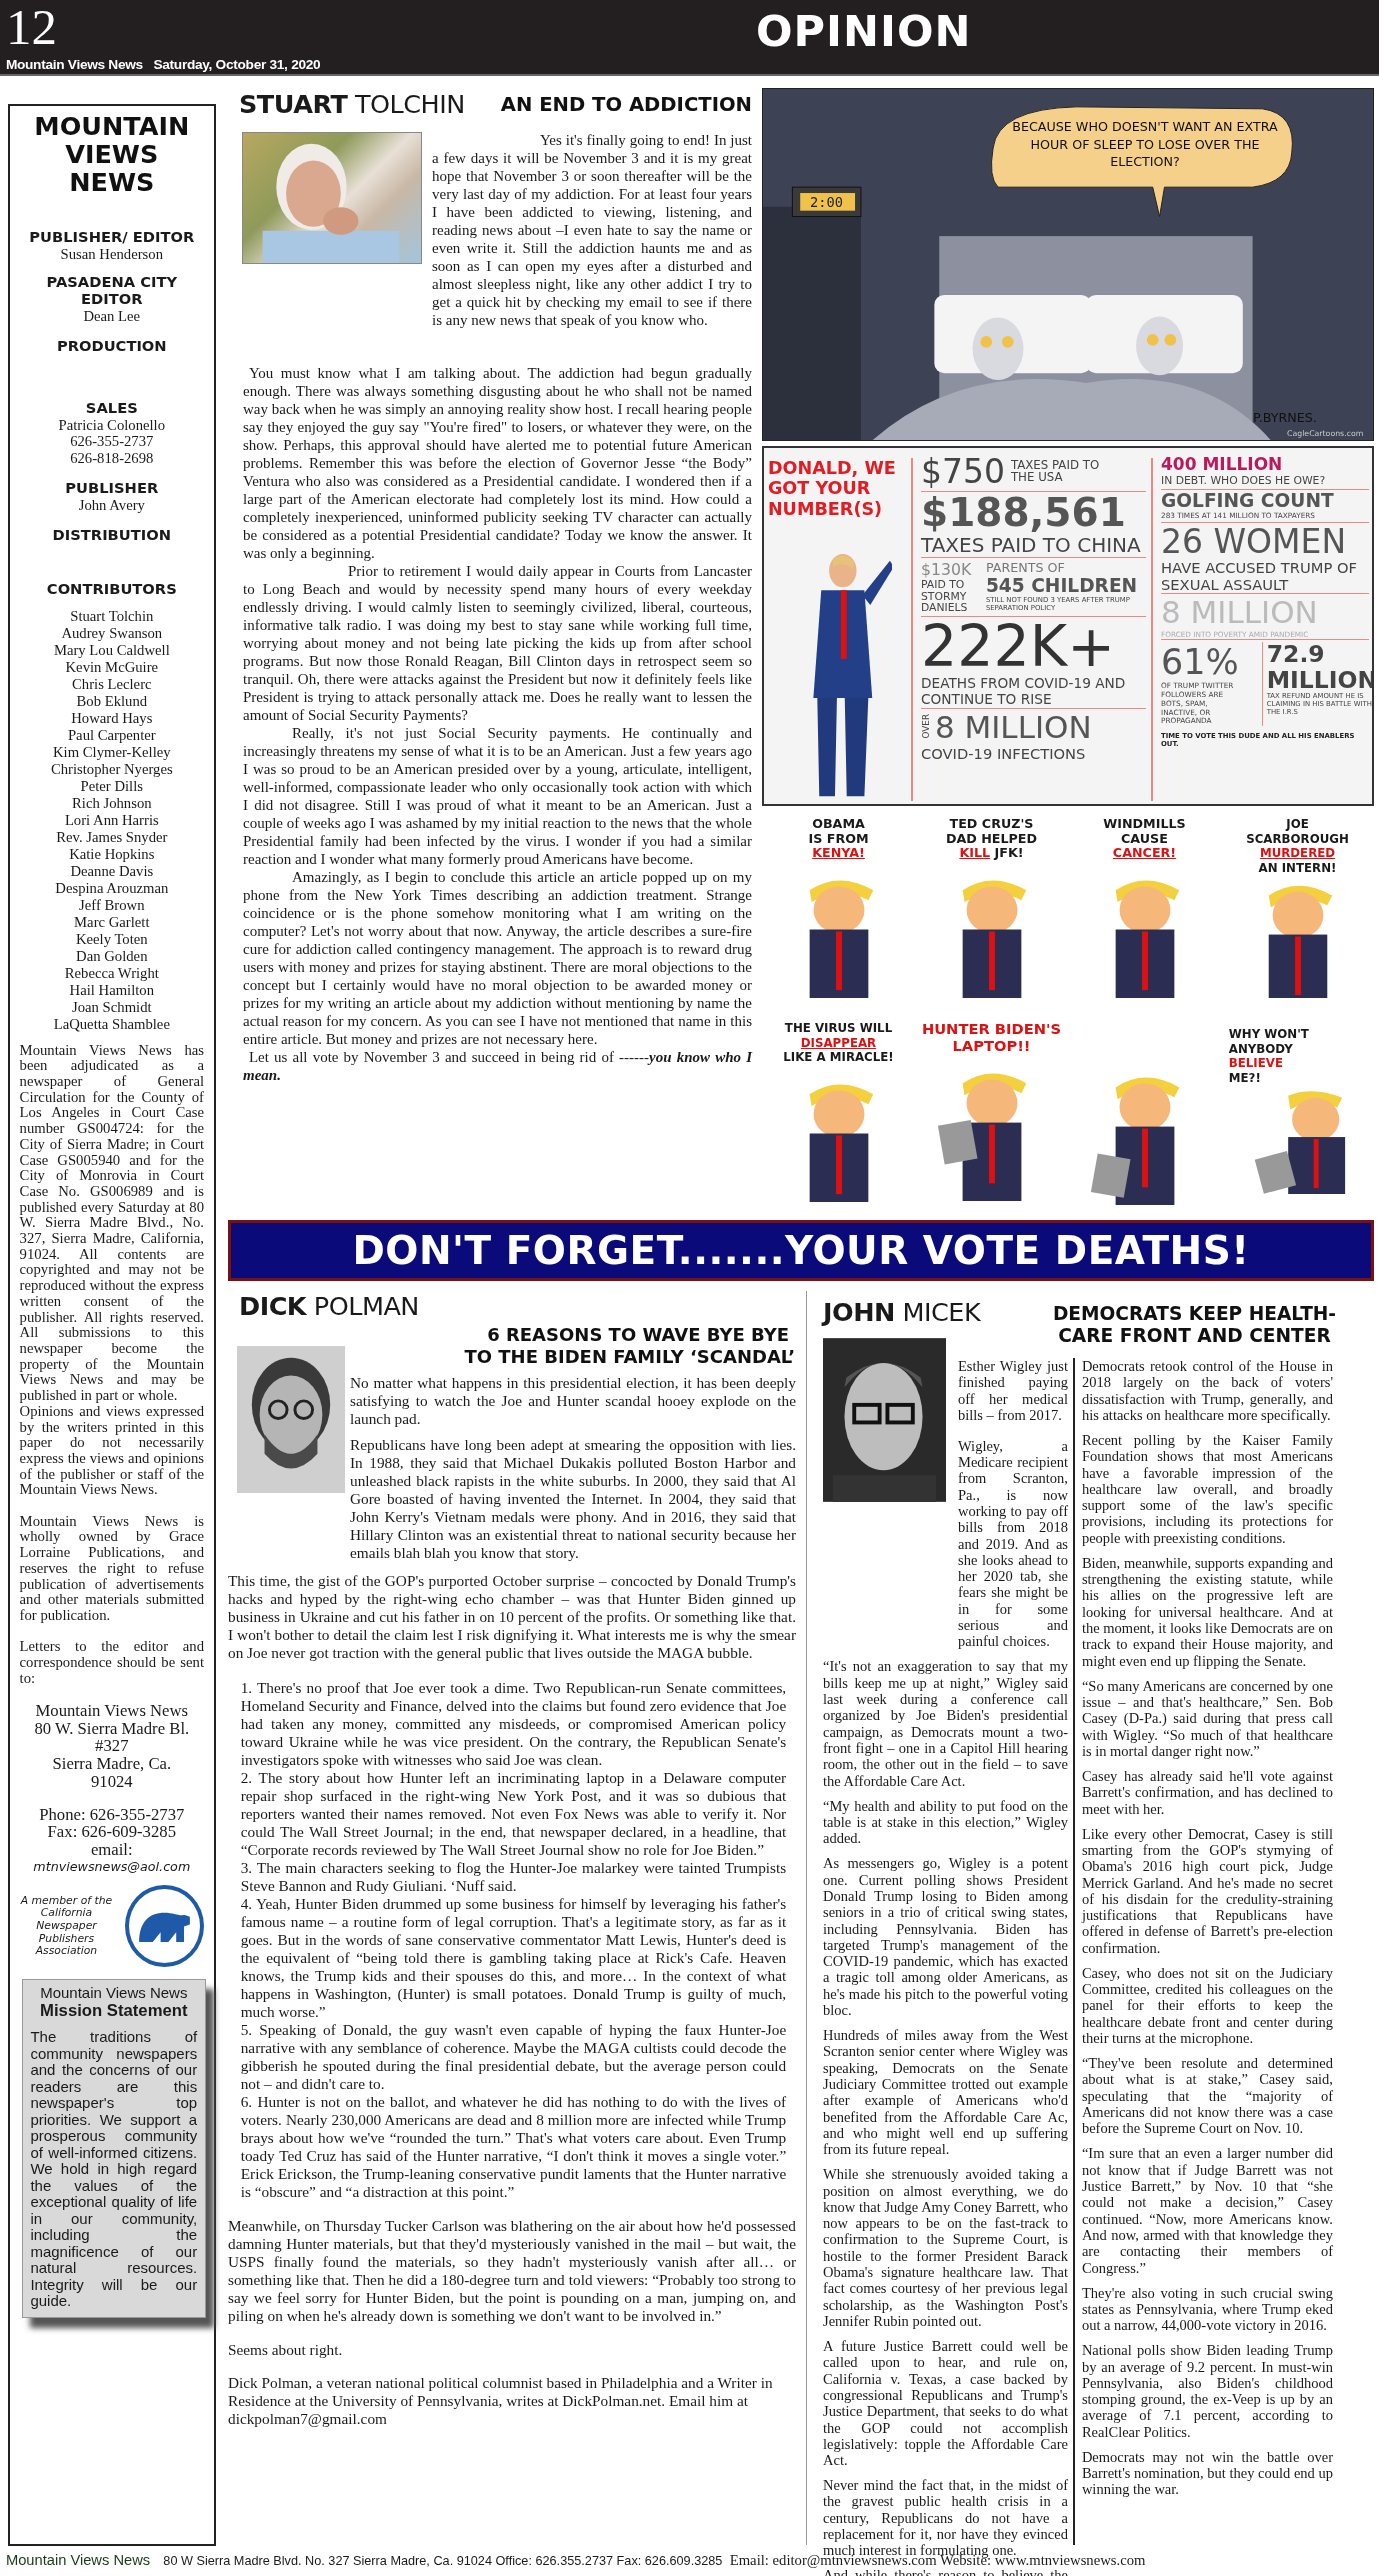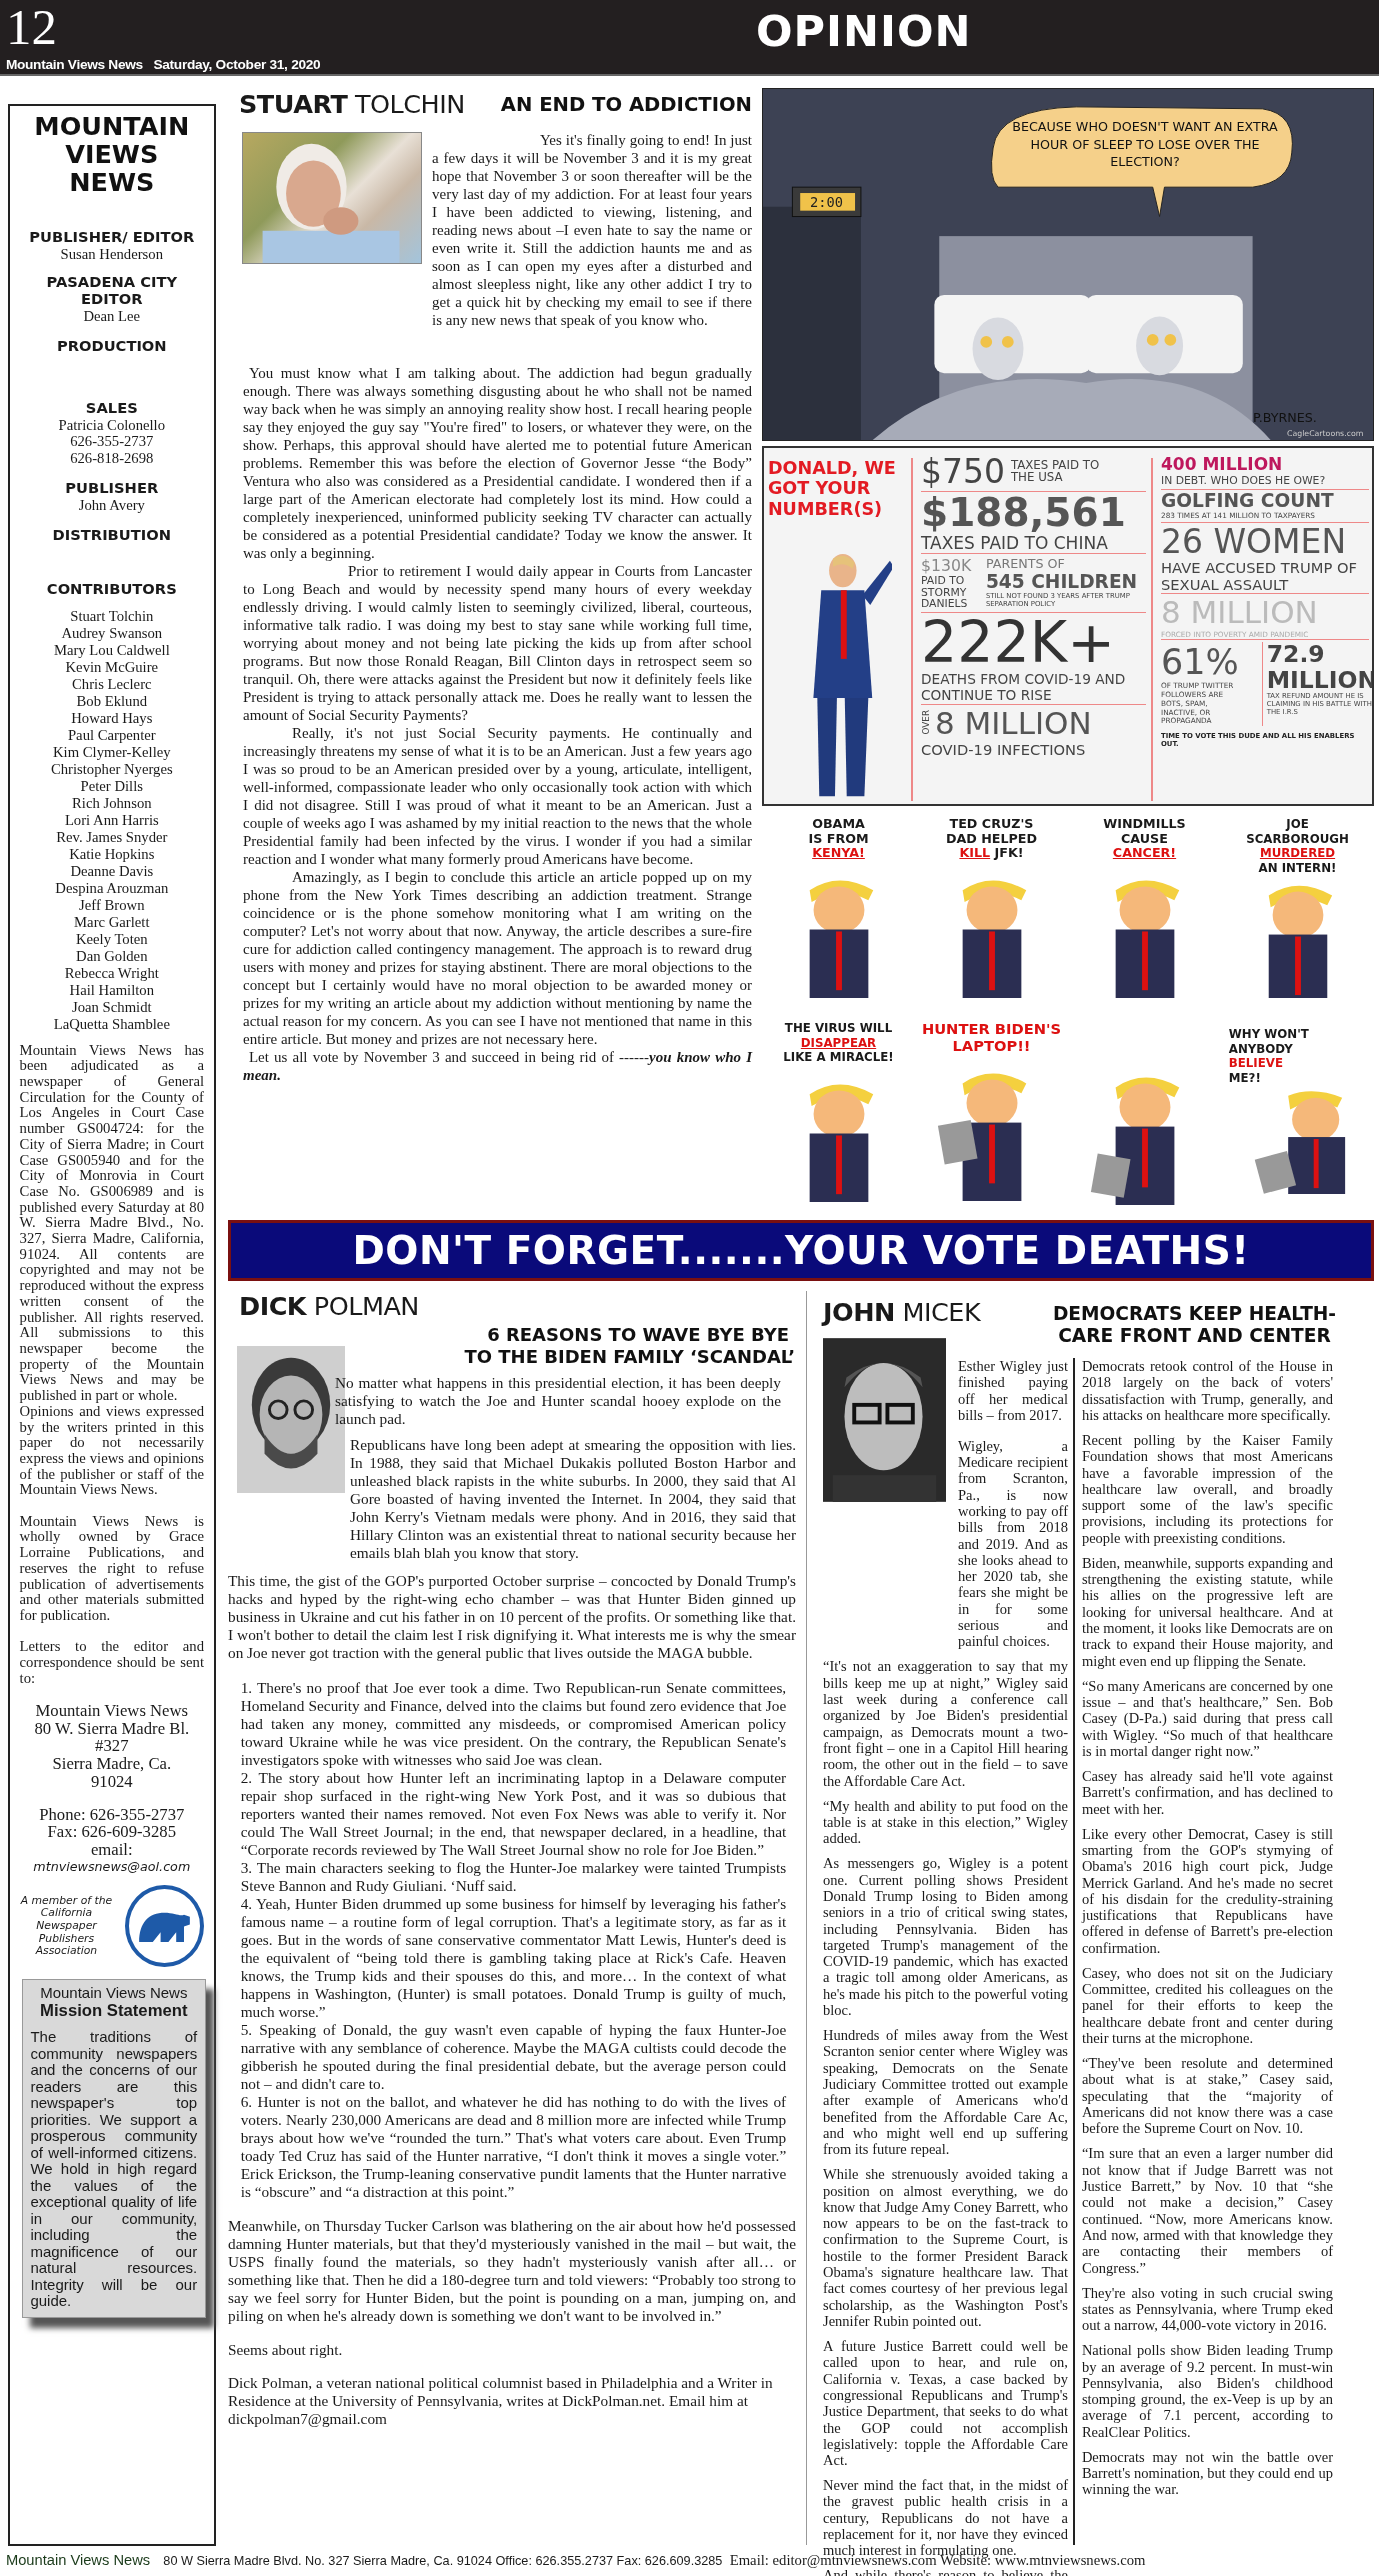--- a/index.html
+++ b/index.html
@@ -195,21 +195,21 @@
     <path d="M72 150 L96 150 L92 250 L74 250 Z" fill="#213a7d"></path>
   </svg>
   <div style="position:absolute;left:147px;top:9.8px;width:2px;height:343px;background:#e88"></div>
   <div style="position:absolute;left:387px;top:9.8px;width:2px;height:343px;background:#e88"></div>
   <div style="position:absolute;left:157px;top:5.9px;width:225px;font-family:'DejaVu Sans',sans-serif;color:#444">
     <div style="display:flex;align-items:center;gap:5.9px;border-bottom:1px solid #e88;padding-bottom:2px">
         <span style="font-size:33px;line-height:35px">$750</span>
         <span style="font-size:11.8px;line-height:12.7px;width:98px">TAXES PAID TO THE USA</span>
       </div>
     <div style="font-size:39px;line-height:41px;font-weight:700;color:#555">$188,561</div>
-    <div style="font-size:17px;border-bottom:1px solid #e88">TAXES PAID TO CHINA</div>
+    <div style="font-size:20px;border-bottom:1px solid #e88">TAXES PAID TO CHINA</div>
     <div style="display:flex;gap:5.9px;border-bottom:1px solid #e88;padding:2px 0">
       <div style="width:59px">
           <div style="font-size:15.7px;color:#888">$130K</div>
           <div style="font-size:10.8px;line-height:11.8px">PAID TO STORMY DANIELS</div>
         </div>
       <div style="flex:1">
           <div style="font-size:12.7px;color:#777">PARENTS OF</div>
           <div style="font-size:18.6px;font-weight:bold;color:#555">545 CHILDREN</div>
           <div style="font-size:6.9px">STILL NOT FOUND 3 YEARS AFTER TRUMP SEPARATION POLICY</div>
         </div>
@@ -362,21 +362,21 @@
 </div>
 <div class="photo" style="left:237px;top:1346px;width:108px;height:147px;background:#cfcfcf;border:none">
   <svg width="108" height="147" viewBox="0 0 110 150">
       <ellipse cx="55" cy="60" rx="40" ry="48" fill="#3a3a3a"></ellipse>
       <ellipse cx="55" cy="70" rx="32" ry="40" fill="#b5b5b5"></ellipse>
       <circle cx="42" cy="65" r="9" fill="none" stroke="#222" stroke-width="3"></circle>
       <circle cx="68" cy="65" r="9" fill="none" stroke="#222" stroke-width="3"></circle>
       <path d="M28 90 Q55 130 82 90 L82 110 Q55 140 28 110 Z" fill="#4a4a4a"></path>
     </svg>
 </div>
-<div class="col-text" style="left:335px;top:1374px;width:446px;font-size:15.3px">
+<div class="col-text" style="left:350px;top:1374px;width:446px;font-size:15.3px">
   <p>No matter what happens in this presidential election, it has been deeply satisfying to watch the Joe and Hunter scandal hooey explode on the launch pad.</p>
 </div>
 <div class="col-text" style="left:228px;top:1436px;width:568px;font-size:15.3px">
   <p style="padding-left:122px">Republicans have long been adept at smearing the opposition with lies. In 1988, they said that Michael Dukakis polluted Boston Harbor and unleashed black rapists in the white suburbs. In 2000, they said that Al Gore boasted of having invented the Internet. In 2004, they said that John Kerry's Vietnam medals were phony. And in 2016, they said that Hillary Clinton was an existential threat to national security because her emails blah blah you know that story.</p>
   <p style="margin-top:9.8px">This time, the gist of the GOP's purported October surprise – concocted by Donald Trump's hacks and hyped by the right-wing echo chamber – was that Hunter Biden ginned up business in Ukraine and cut his father in on 10 percent of the profits. Or something like that. I won't bother to detail the claim lest I risk dignifying it. What interests me is why the smear on Joe never got traction with the general public that lives outside the MAGA bubble.</p>
   <div style="margin:17.6px 9.8px 0 12.7px">
     <p>1. There's no proof that Joe ever took a dime. Two Republican-run Senate committees, Homeland Security and Finance, delved into the claims but found zero evidence that Joe had taken any money, committed any misdeeds, or compromised American policy toward Ukraine while he was vice president. On the contrary, the Republican Senate's investigators spoke with witnesses who said Joe was clean.</p>
     <p>2. The story about how Hunter left an incriminating laptop in a Delaware computer repair shop surfaced in the right-wing New York Post, and it was so dubious that reporters wanted their names removed. Not even Fox News was able to verify it. Nor could The Wall Street Journal; in the end, that newspaper declared, in a headline, that “Corporate records reviewed by The Wall Street Journal show no role for Joe Biden.”</p>
     <p>3. The main characters seeking to flog the Hunter-Joe malarkey were tainted Trumpists Steve Bannon and Rudy Giuliani. ‘Nuff said.</p>
     <p>4. Yeah, Hunter Biden drummed up some business for himself by leveraging his father's famous name – a routine form of legal corruption. That's a legitimate story, as far as it goes. But in the words of sane conservative commentator Matt Lewis, Hunter's deed is the equivalent of “being told there is gambling taking place at Rick's Cafe. Heaven knows, the Trump kids and their spouses do this, and more… In the context of what happens in Washington, (Hunter) is small potatoes. Donald Trump is guilty of much, much worse.”</p>

